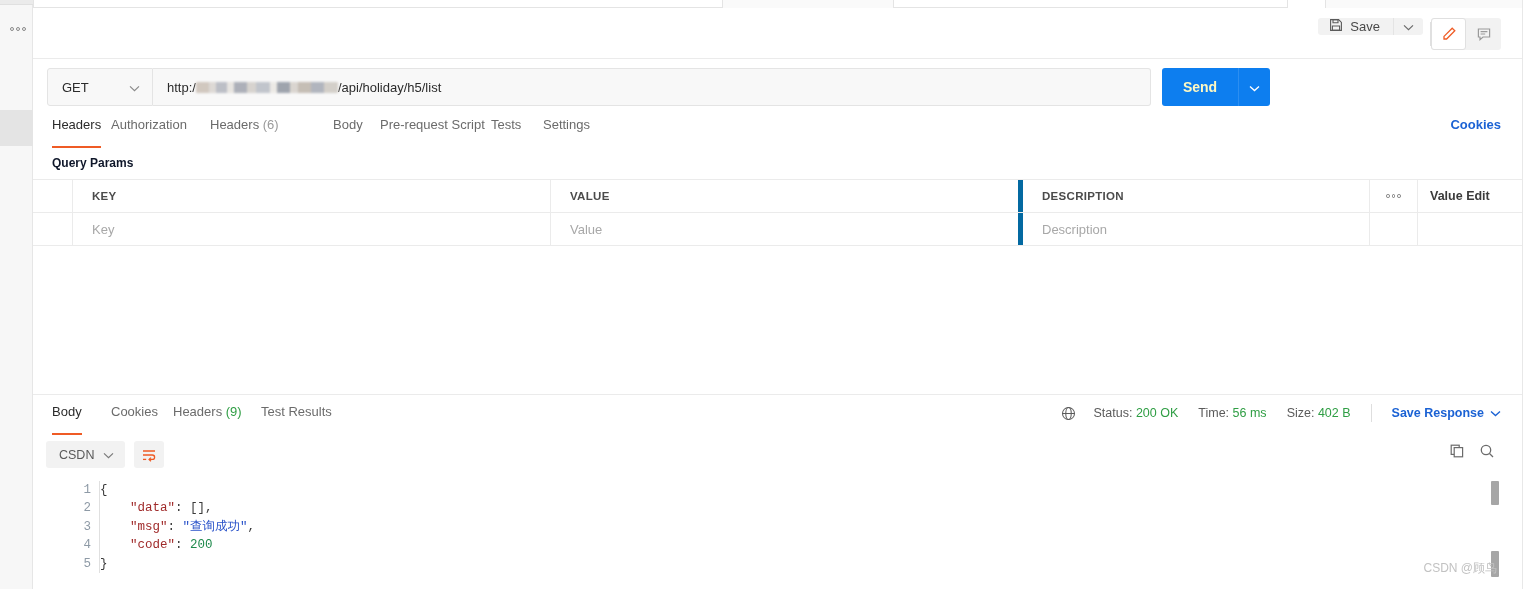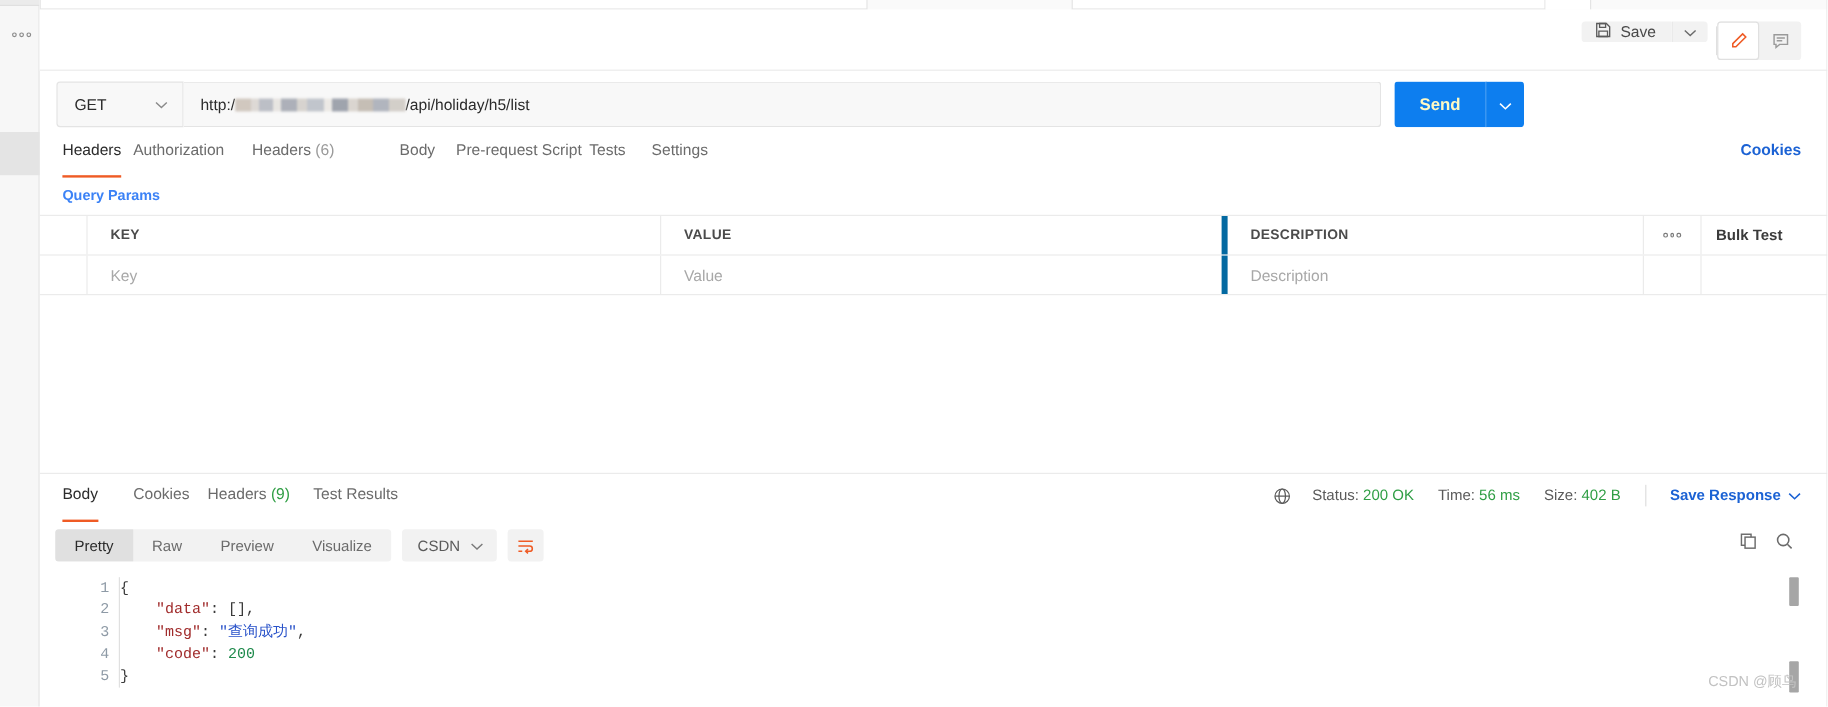--- a/index.html
+++ b/index.html
@@ -247,21 +247,21 @@
     color: #1b62d4;
     font-weight: bold;
     cursor: pointer;
   }
 
   
   .qp-label {
     position: absolute;
     left: 52px; top: 156px;
     font-size: 12px; font-weight: bold;
-    color: #3b82f6;
+    color: #0f172a;
   }
   .ptable {
     position: absolute;
     left: 33px; top: 179px;
     width: 1490px;
     border-top: 1px solid #ebebeb;
   }
   .ptable .trow {
     display: flex;
     height: 33px;
@@ -533,21 +533,21 @@
       <div class="c-val hcell">VALUE</div>
       <div class="c-desc hcell">DESCRIPTION</div>
       <div class="c-dots">
         <span class="dots3">
             <i></i>
             <i></i>
             <i></i>
           </span>
       </div>
       <div class="c-bulk">
-        <span class="bulk-txt">Bulk Test</span>
+        <span class="bulk-txt">Value Edit</span>
       </div>
     </div>
     <div class="trow">
       <div class="gutter"></div>
       <div class="c-key bcell">Key</div>
       <div class="c-val bcell">Value</div>
       <div class="c-desc bcell">Description</div>
       <div class="c-dots"></div>
       <div class="c-bulk"></div>
     </div>
@@ -578,26 +578,20 @@
         <span>
           <svg width="11" height="7" viewBox="0 0 11 7" fill="none" stroke="#1b62d4" stroke-width="1.3">
             <path d="M1 1.4 5.5 5.6 10 1.4"></path>
           </svg>
         </span>
       </span>
     </div>
   </div>
 
   <div class="fmt-bar">
-    <div class="seg">
-      <button class="on">Pretty</button>
-      <button>Raw</button>
-      <button>Preview</button>
-      <button>Visualize</button>
-    </div>
     <div class="json-sel">
       <span>CSDN</span>
       <span>
         <svg width="11" height="7" viewBox="0 0 11 7" fill="none" stroke="#7a7a7a" stroke-width="1.2">
           <path d="M1 1.4 5.5 5.6 10 1.4"></path>
         </svg>
       </span>
     </div>
     <button class="wrap-btn">
       <svg width="16" height="14" viewBox="0 0 16 14" fill="none" stroke="#ef5b25" stroke-width="1.3">

